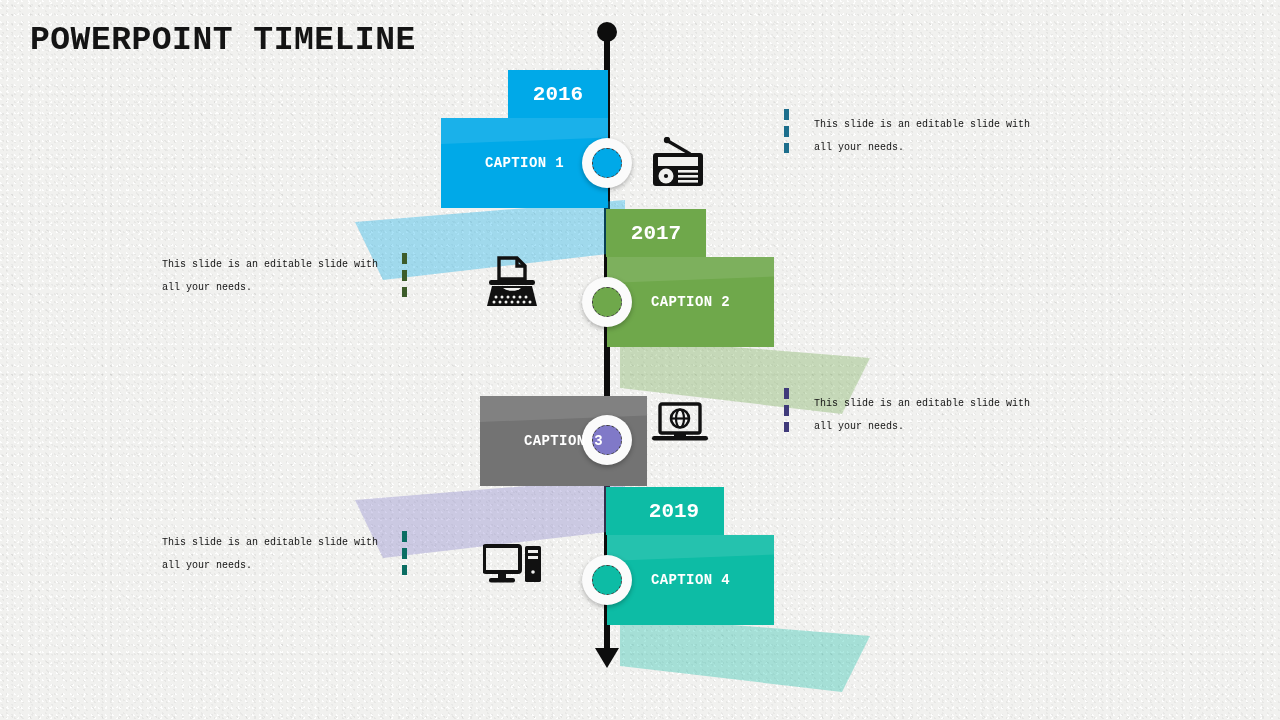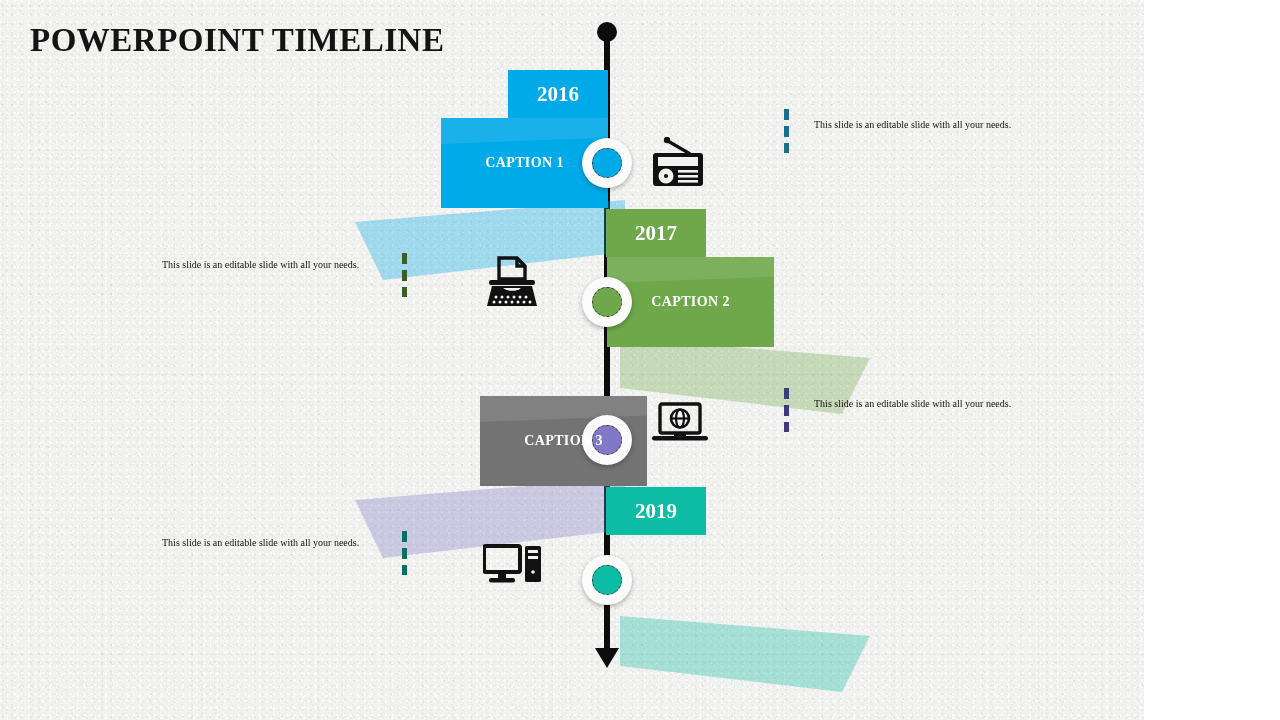--- a/index.html
+++ b/index.html
@@ -2,25 +2,25 @@
 <html><head>
 <meta charset="utf-8">
 <style>
   html, body {
     margin: 0;
     padding: 0;
     background: #ffffff;
   }
   #slide {
     position: relative;
-    width: 1144px;
+    width: 1280px;
     height: 720px;
     overflow: hidden;
     background-color: #f2f2f0;
-    font-family: Liberation Serif, serif;
+    font-family: Liberation Mono, monospace;
   }
   
   #grain {
     position: absolute;
     inset: 0;
     background-color: #f1f1ef;
     background-image:
       radial-gradient(circle at 12% 18%, rgba(255,255,255,0.95) 0 1px, rgba(0,0,0,0) 1px),
       radial-gradient(circle at 37% 62%, rgba(0,0,0,0.05) 0 1px, rgba(0,0,0,0) 1px),
       radial-gradient(circle at 68% 31%, rgba(255,255,255,0.9) 0 1px, rgba(0,0,0,0) 1px),
@@ -300,24 +300,28 @@
     <div class="desc right-side" style="left:814px; top:54px;">
       <span>This slide is an editable slide with all your needs.</span>
     </div>
   </div>
 
   <div class="row" style="top:478px;">
     <svg class="ribbon" style="left:620px; top:138px;" width="250" height="76" viewBox="0 0 250 76">
       <polygon points="0,0 250,20 222,76 0,50" fill="#0dbca5"></polygon>
     </svg>
 
-    <div class="year-tab" style="left:606px; top:9px; background:#0dbca5;">
+    <div class="year-tab" style="left:606px; top:9px; background:#0dbca5;padding-left:18px;">
       <span>2019</span>
     </div>
 
+    <div class="caption-box" style="left:607px; top:57px; background:#0dbca5;">
+      <span class="sheen"></span>
+      <span class="cap-text">CAPTION 4</span>
+    </div>
 
     <div class="marker" style="left:582px; top:77px;">
       <div class="core" style="background:#0dbca5;"></div>
     </div>
 
     <div class="icon-wrap" style="left:481px; top:60px;">
       <svg width="60" height="44" viewBox="0 0 60 44" fill="#111111">
         <rect x="1" y="2" width="36" height="26" rx="2" fill="none" stroke="#111111" stroke-width="4"></rect>
         <rect x="15" y="28" width="8" height="6"></rect>
         <rect x="6" y="34" width="26" height="4.4" rx="2"></rect>

